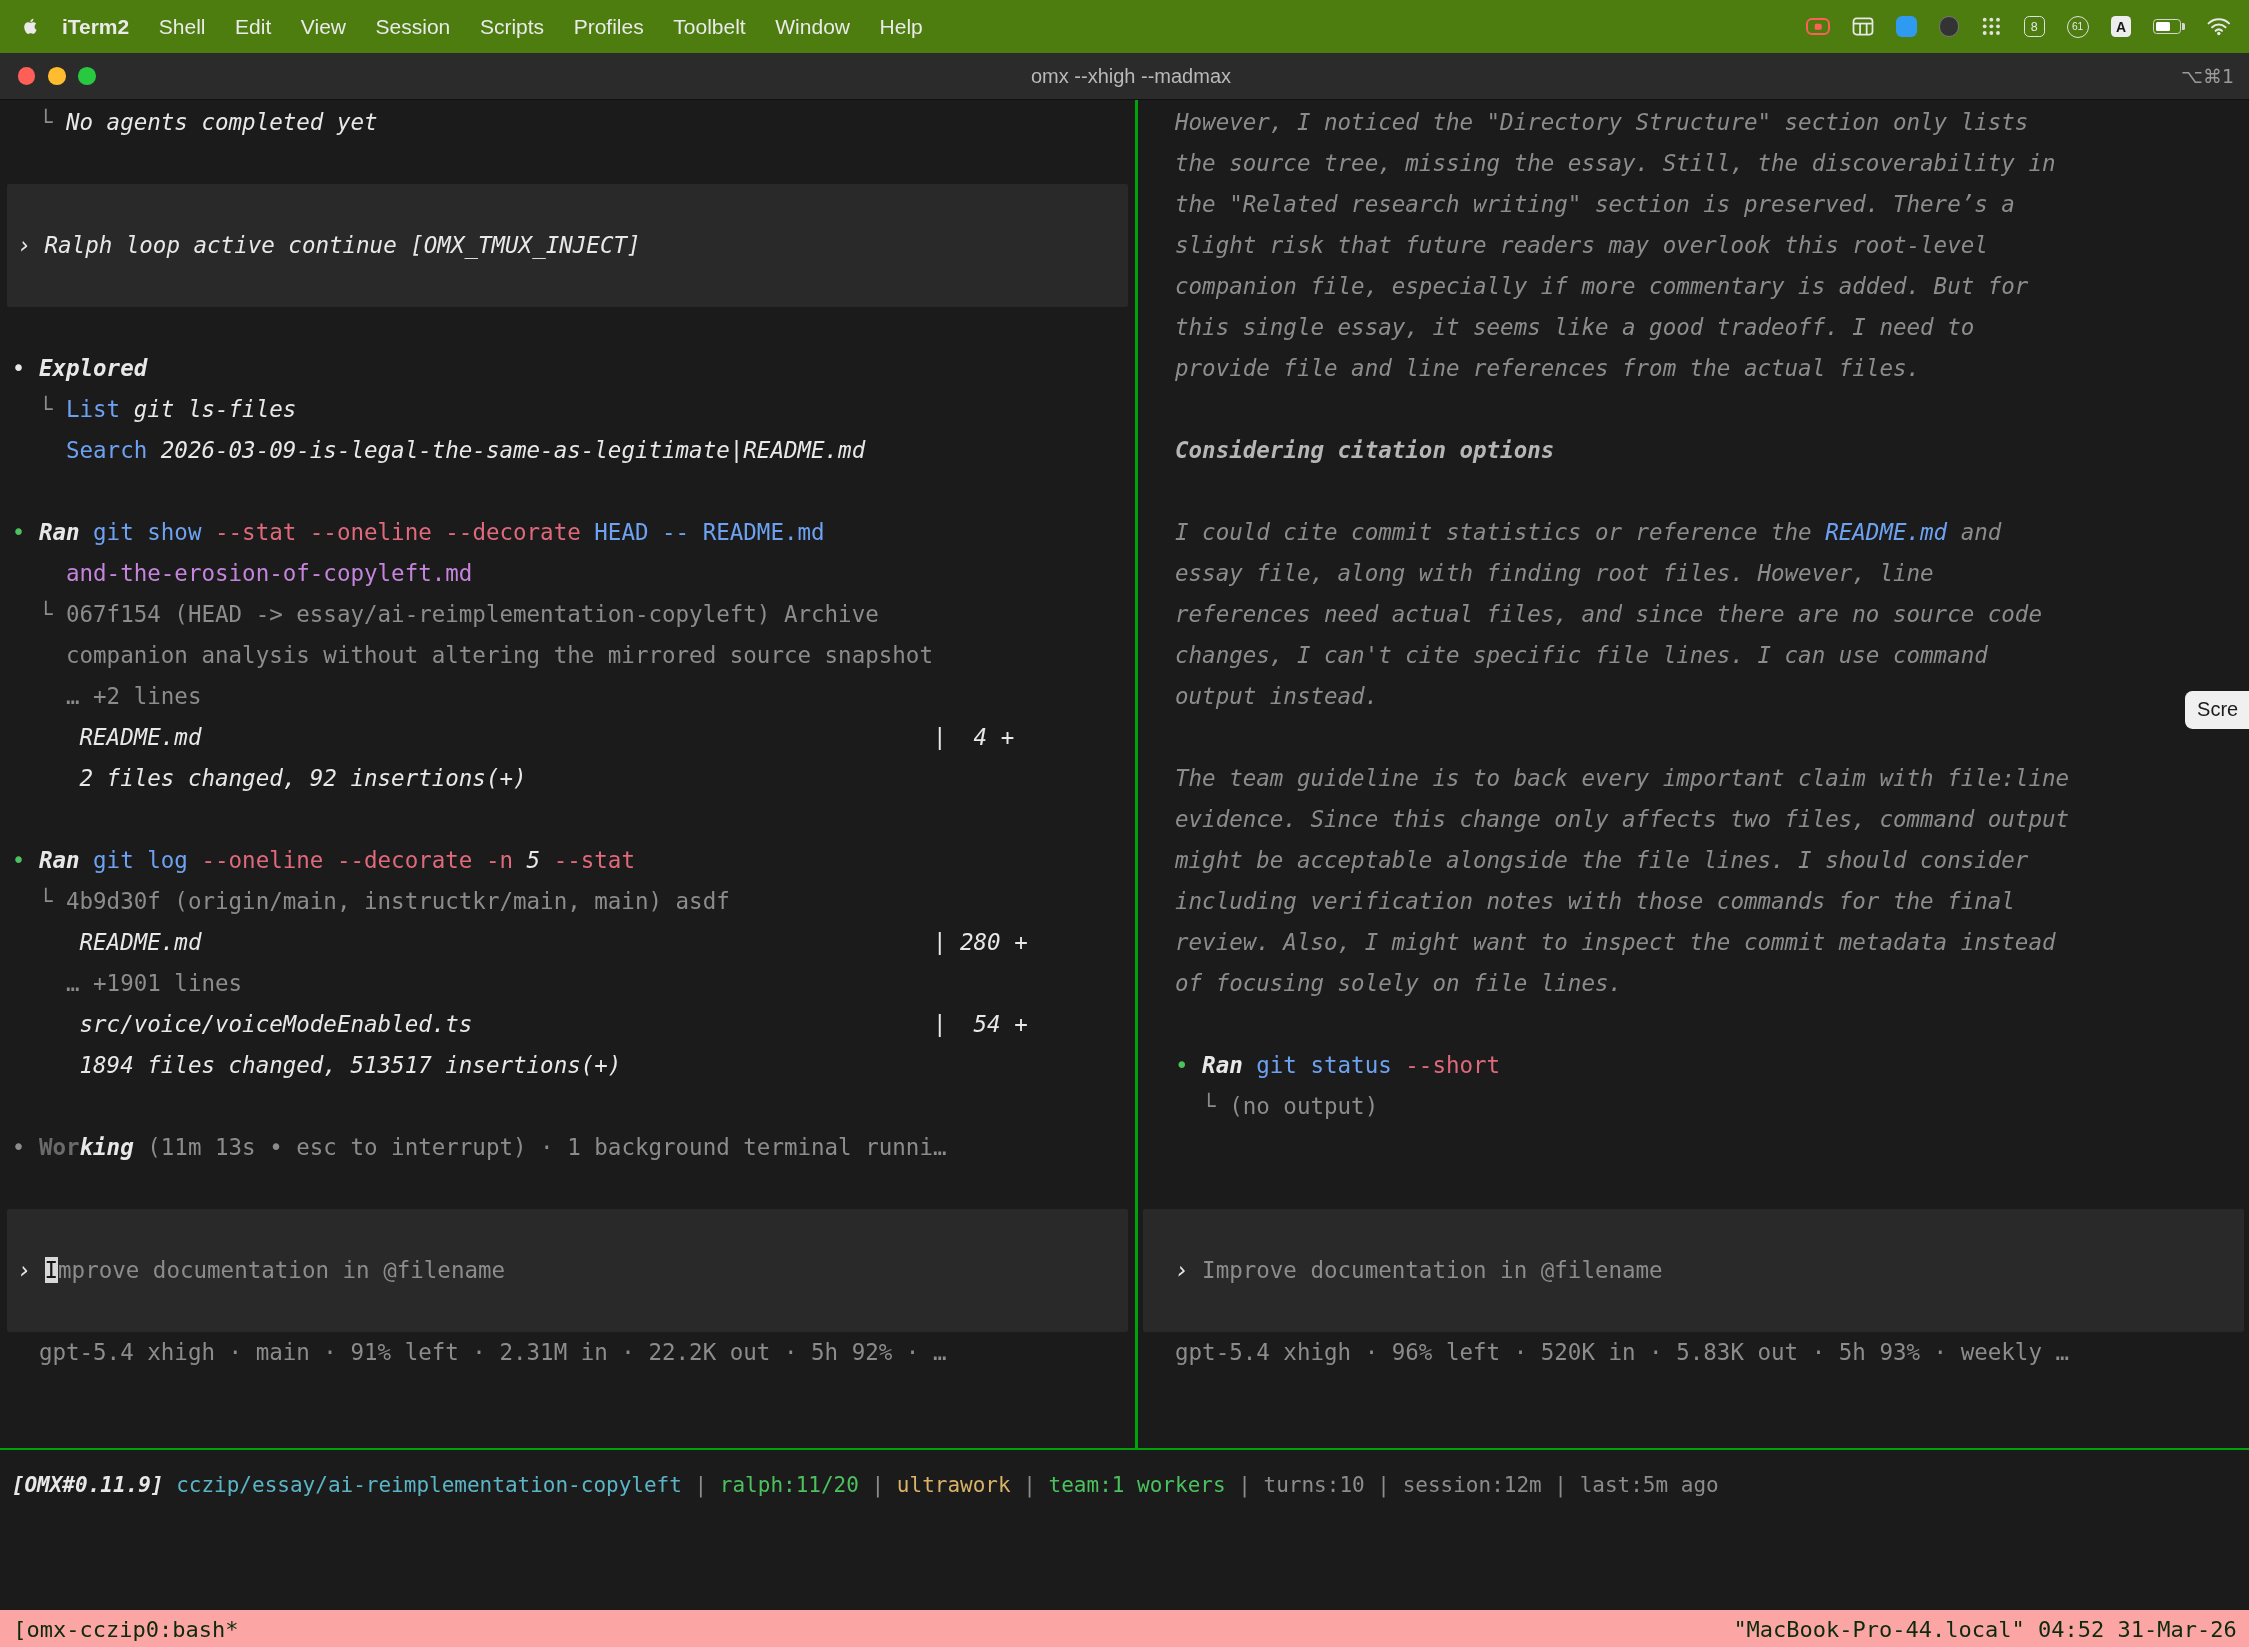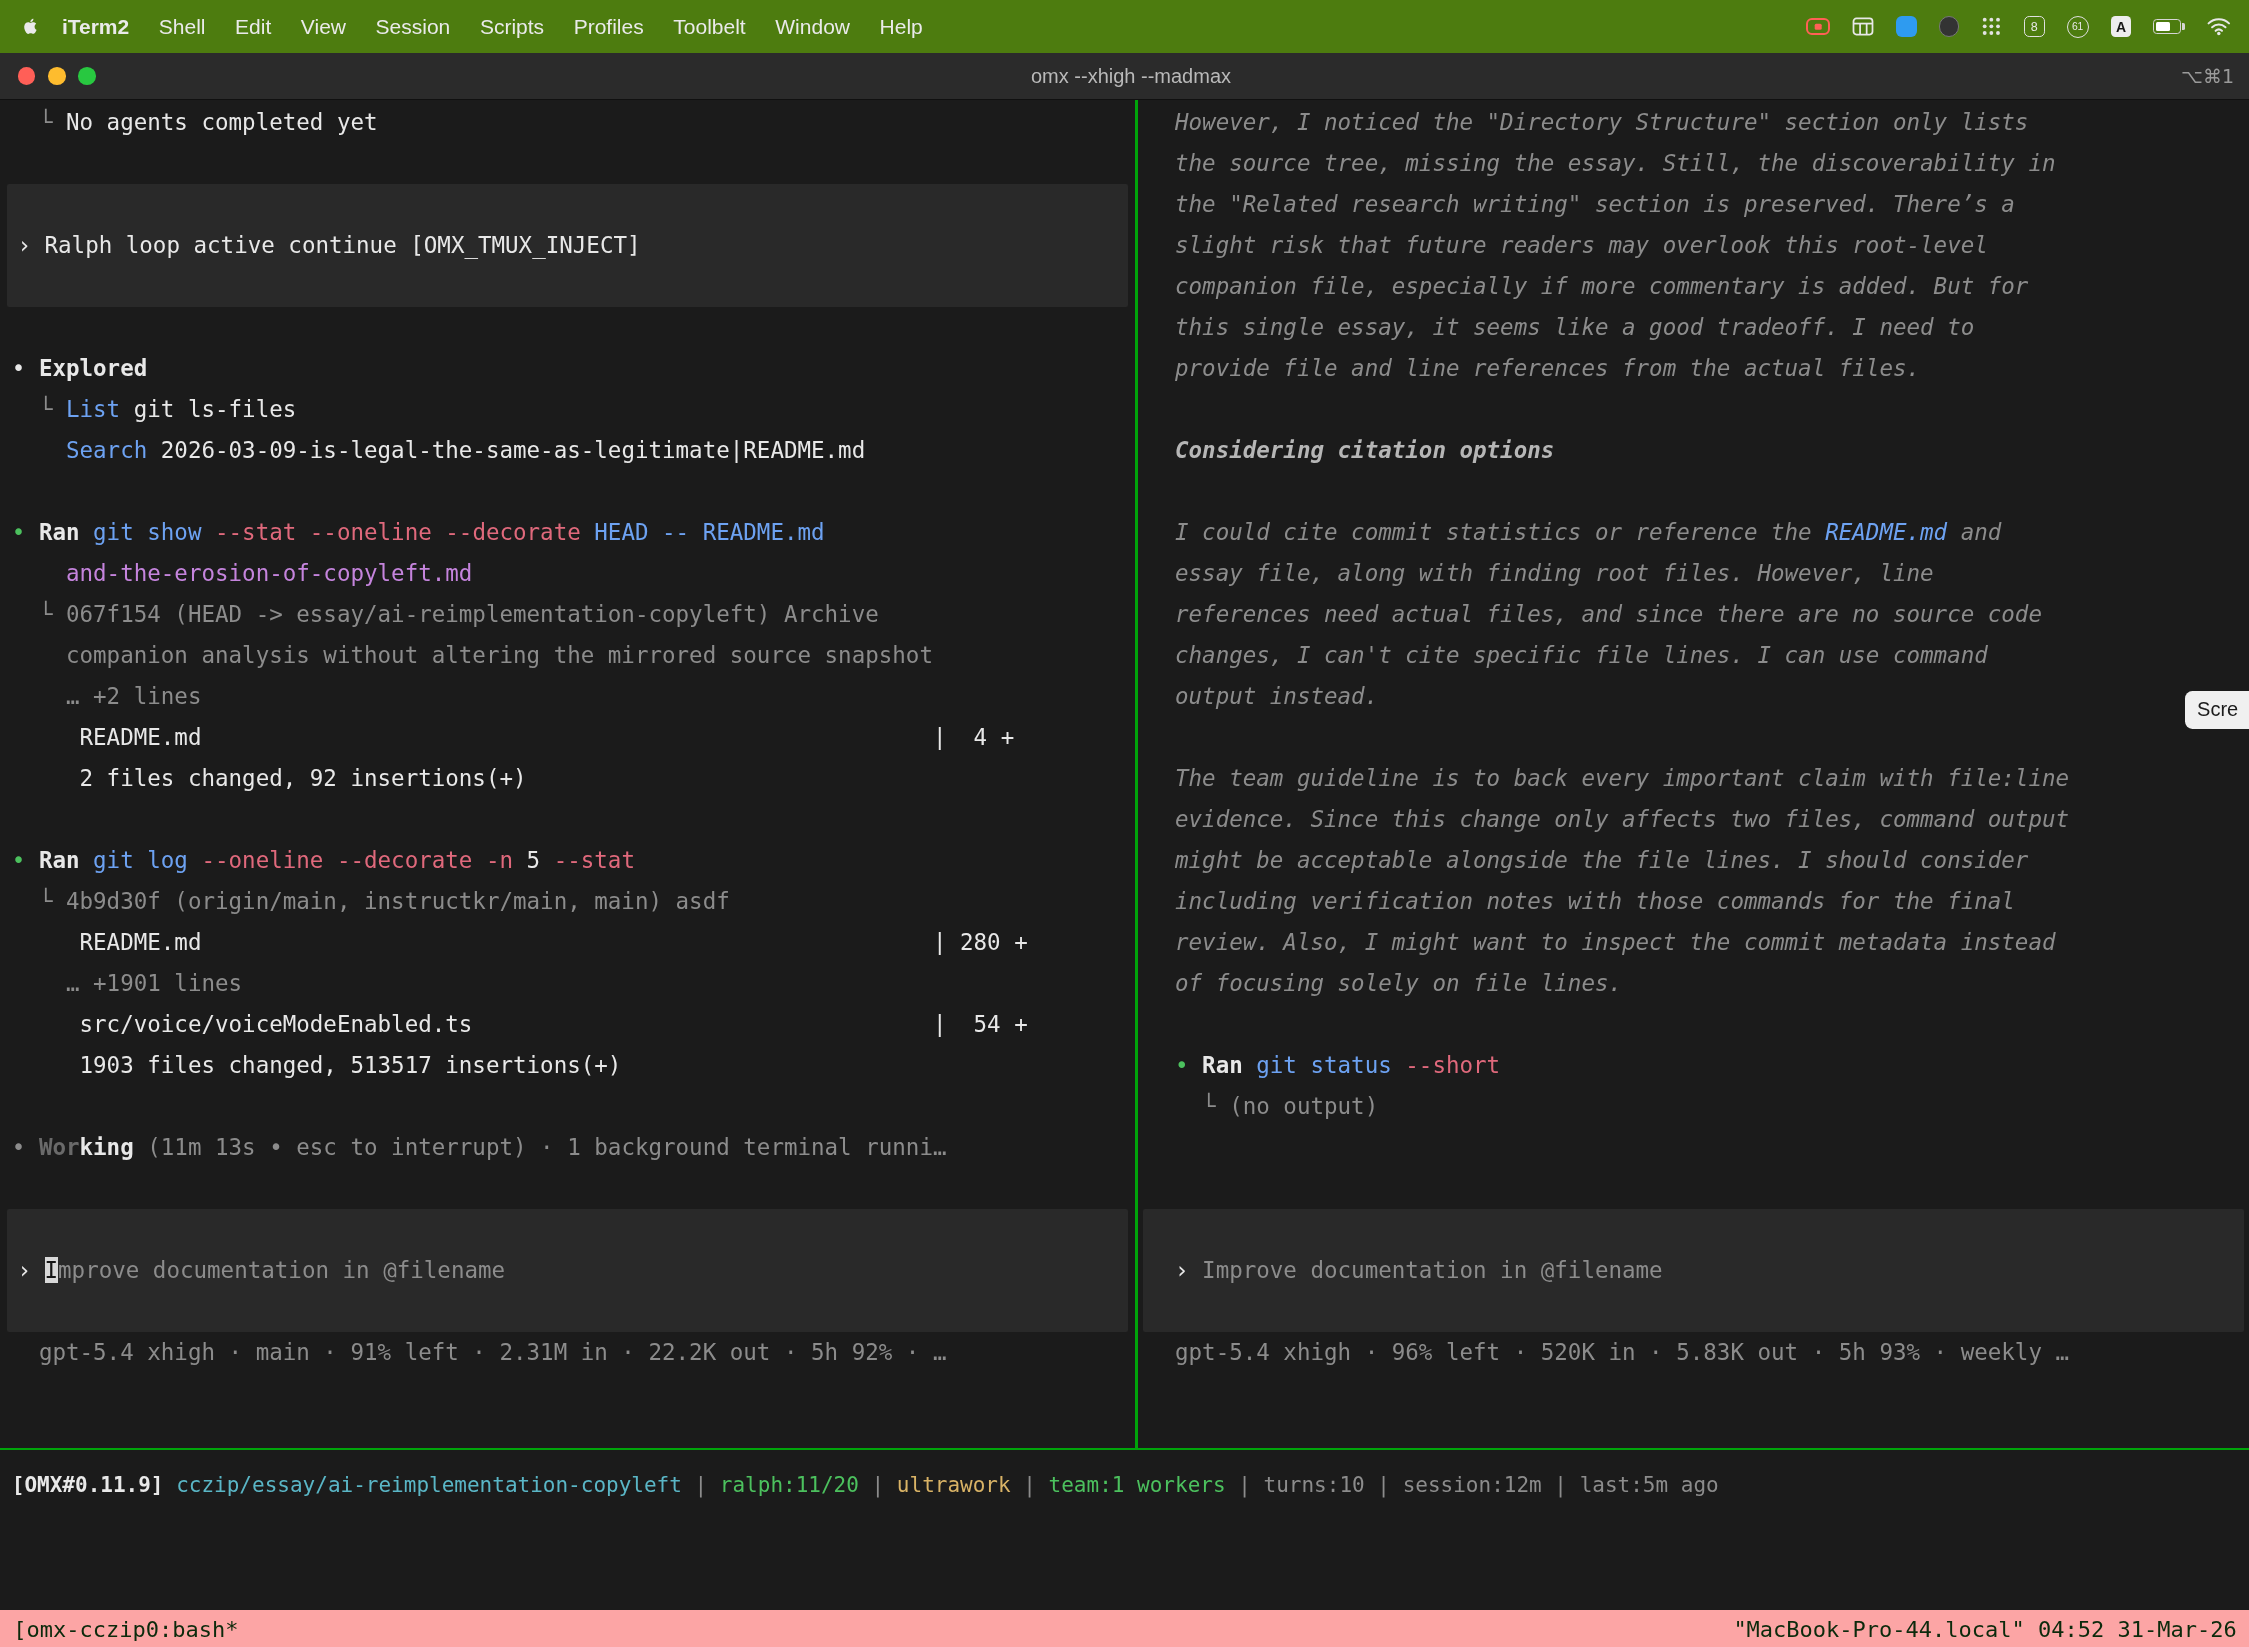--- a/index.html
+++ b/index.html
@@ -56,21 +56,21 @@
   #left-pane{ width:1135px; flex:none; padding-left:11.8px; }
   #divider{ width:3px; flex:none; background:#00a40a; }
   #right-pane{ flex:1; padding-left:37px; }
 
   .trow{ height:41px; line-height:41px; font-size:22.5px; white-space:pre; color:#e8e8e8; overflow:hidden; }
   .tbox{ background:#292929; padding:41px 0; border-radius:2.2px; }
   #left-pane .tbox{ margin-left:-4.4px; padding-left:10px; margin-right:7.4px; }
   #right-pane .tbox{ margin-left:-32px; padding-left:32px; margin-right:5.9px; }
 
   
-  .c-fg{ color:#e8e8e8; } .c-dim{ color:#8c8c8c; } .c-dm2{ color:#6a6a6a; }
+  .c-fg{ color:#e8e8e8;font-style:italic; } .c-dim{ color:#8c8c8c; } .c-dm2{ color:#6a6a6a; }
   .c-blu{ color:#6da2f2; } .c-red{ color:#e0697c; } .c-mag{ color:#c584dd; }
   .c-grn{ color:#4cc15e; } .c-yel{ color:#d9b366; } .c-cyn{ color:#5ab6c6; }
   .c-hdg{ color:#b6b6b6; }
   .b{ font-weight:700; } .it{ font-style:italic; }
   .cur{ background:#d8d8d8; color:#151515; }
 
   
   #hline{ flex:none; height:2.2px; background:#00a40a; }
   #omx{ flex:none; height:58px; padding:14.8px 0 0 11.8px; font-size:21px; line-height:41px; white-space:pre; overflow:hidden; }
   #tmux{
@@ -189,21 +189,21 @@
       <div class="trow"><span class="c-dim">    companion analysis without altering the mirrored source snapshot</span></div>
       <div class="trow"><span class="c-dim">    … +2 lines</span></div>
       <div class="trow"><span class="c-fg">     README.md                                                      |  4 +</span></div>
       <div class="trow"><span class="c-fg">     2 files changed, 92 insertions(+)</span></div>
       <div class="trow"></div>
       <div class="trow"><span class="c-grn">• </span><span class="c-fg b">Ran</span><span class="c-blu"> git log</span><span class="c-red"> --oneline --decorate -n</span><span class="c-fg"> 5</span><span class="c-red"> --stat</span></div>
       <div class="trow"><span class="c-dim">  └ 4b9d30f (origin/main, instructkr/main, main) asdf</span></div>
       <div class="trow"><span class="c-fg">     README.md                                                      | 280 +</span></div>
       <div class="trow"><span class="c-dim">    … +1901 lines</span></div>
       <div class="trow"><span class="c-fg">     src/voice/voiceModeEnabled.ts                                  |  54 +</span></div>
-      <div class="trow"><span class="c-fg">     1903 files changed, 513517 insertions(+)</span></div>
+      <div class="trow"><span class="c-fg">     1894 files changed, 513517 insertions(+)</span></div>
       <div class="trow"></div>
       <div class="trow"><span class="c-dim">• </span><span class="c-dm2 b">Wor</span><span class="c-fg b">king</span><span class="c-dim"> (11m 13s • esc to interrupt) · 1 background terminal runni…</span></div>
       <div class="trow"></div>
       <div class="tbox">
         <div class="trow"><span class="c-fg">› </span><span class="cur">I</span><span class="c-dim">mprove documentation in @filename</span></div>
       </div>
       <div class="trow"><span class="c-dim">  gpt-5.4 xhigh · main · 91% left · 2.31M in · 22.2K out · 5h 92% · …</span></div>
     </div>
   <div id="divider"></div>
   <div class="pane" id="right-pane">

